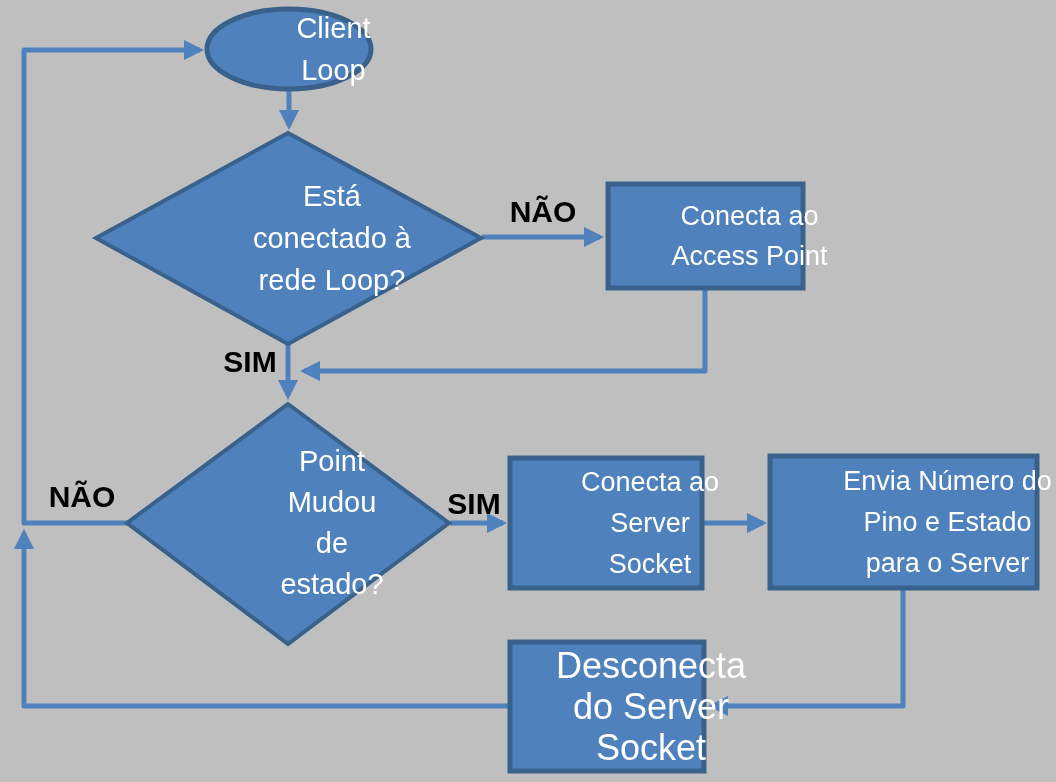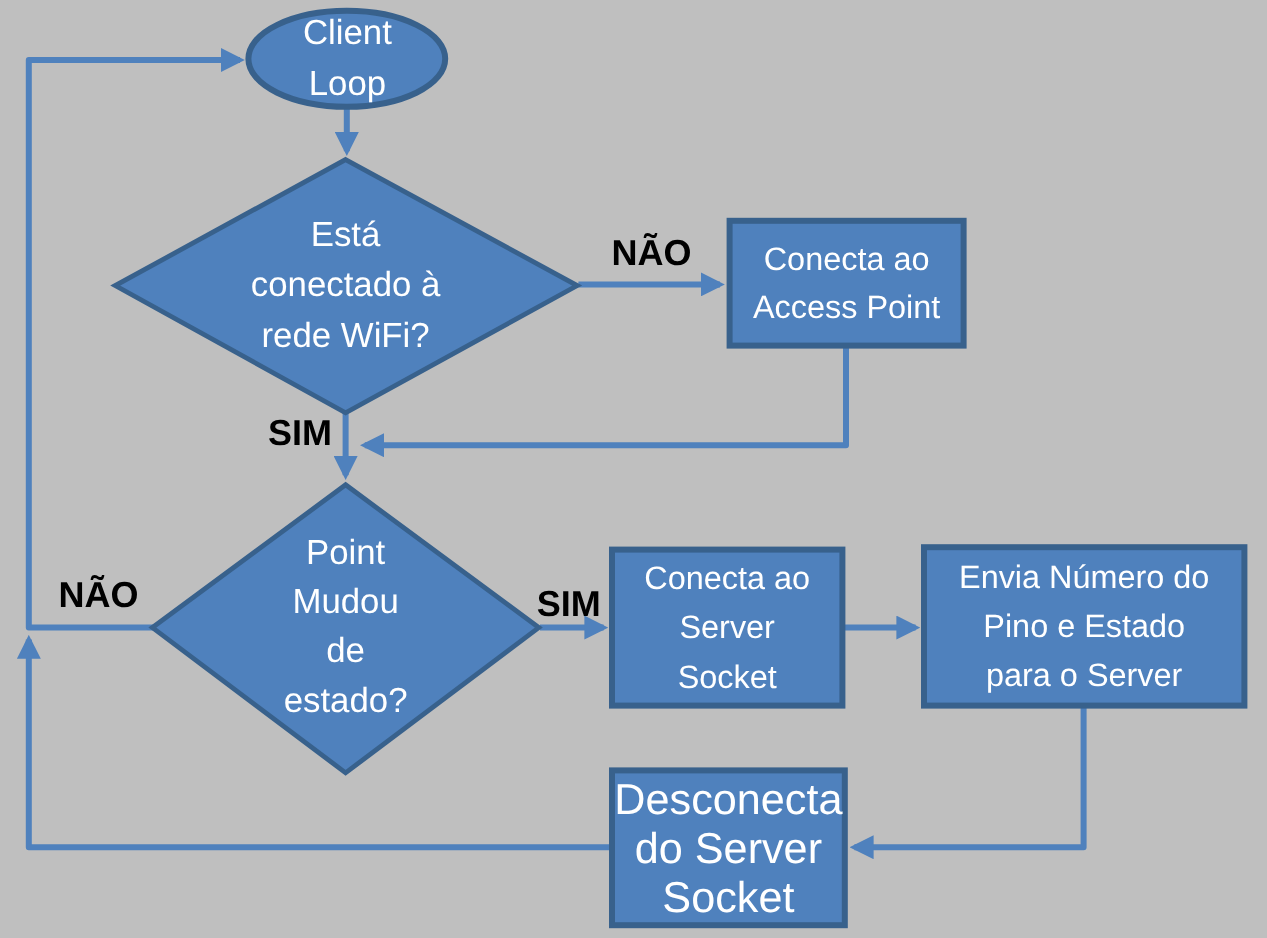--- a/index.html
+++ b/index.html
@@ -23,20 +23,21 @@
   .connector{stroke:var(--connector);fill:none;stroke-linejoin:round;stroke-linecap:butt;}
   .arrowhead{fill:var(--connector);}
   .node-label{
     position:absolute;
     display:flex;align-items:center;justify-content:center;
     text-align:center;
     color:var(--text-light);
     white-space:pre-line;
     font-size:28px;line-height:41px;
     letter-spacing:0px;
+    margin-left:44px;
   }
   .edge-label{
     position:absolute;
     display:flex;align-items:center;justify-content:center;
     text-align:center;
     color:var(--label-text);
     font-size:30px;line-height:32px;
     white-space:pre-line;
     font-weight:bold;
   }
@@ -68,21 +69,21 @@
   <rect class="shape" x="510" y="458" width="192" height="130" stroke-width="5"></rect>
   <rect class="shape" x="770" y="456" width="267" height="132" stroke-width="5"></rect>
   <rect class="shape" x="510" y="642" width="194" height="129" stroke-width="5"></rect>
 </svg>
 
 <div class="node-label" style="left:207px;top:8px;width:165px;height:82px;font-size:29px;line-height:42px;">Client
 Loop</div>
 
 <div class="node-label" style="left:138px;top:172px;width:300px;height:132px;font-size:29px;line-height:42px;">Está
 conectado à
-rede WiFi?</div>
+rede Loop?</div>
 
 <div class="node-label" style="left:608px;top:184px;width:195px;height:104px;font-size:27px;line-height:40px;">Conecta ao
 Access Point</div>
 
 <div class="node-label" style="left:168px;top:440px;width:240px;height:166px;font-size:29px;line-height:41px;">Point
 Mudou
 de
 estado?</div>
 
 <div class="node-label" style="left:510px;top:458px;width:192px;height:130px;font-size:27px;line-height:41px;">Conecta ao

